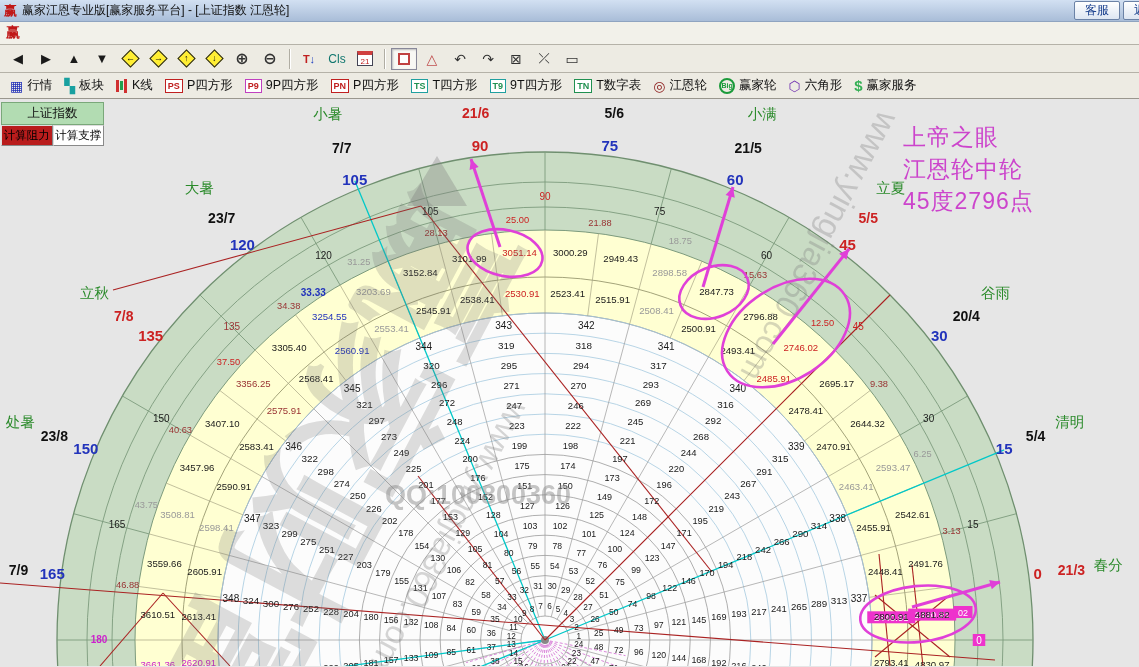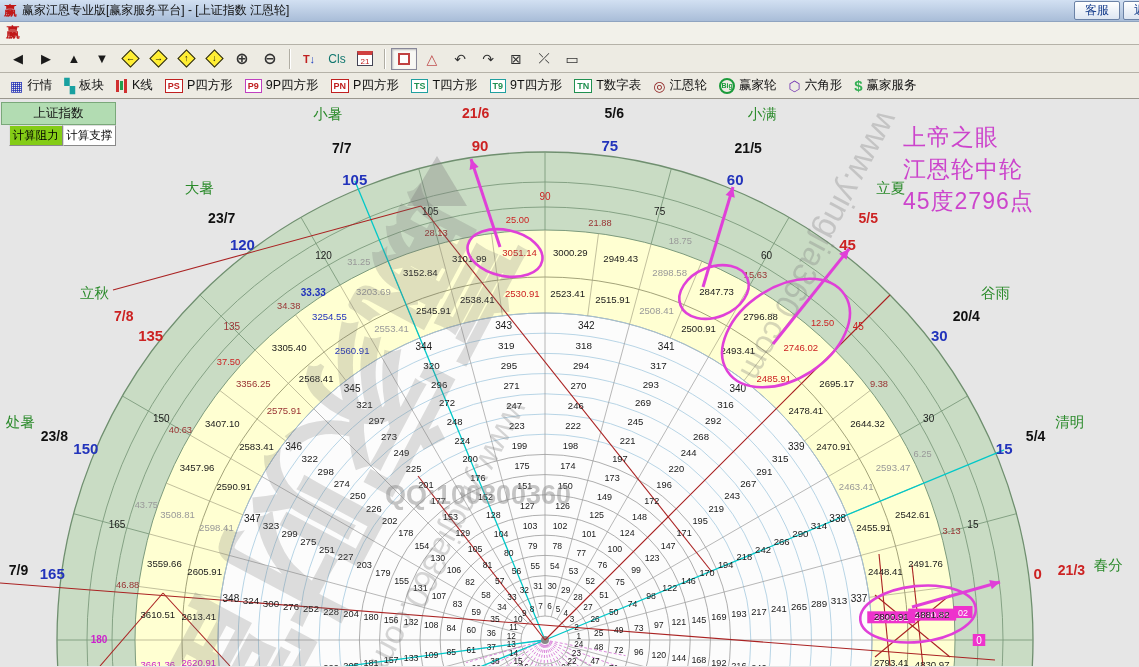--- a/index.html
+++ b/index.html
@@ -63,30 +63,30 @@
   .hex-ico { color:#7030b0; font-size:14px; font-weight:bold; }
   .big-ico { width:16px;height:16px;border:2px solid #1a9a3a;border-radius:50%;
     color:#1a9a3a;font-size:7px;font-weight:bold;display:inline-flex;
     align-items:center;justify-content:center; }
   .dollar { color:#35b055; font-size:15px; font-weight:bold; }
 
   
   .main { position:relative; width:1139px; height:567px; background:#e6e6e6; }
   #wheel { position:absolute; left:0; top:0; }
 
-  .panel { position:absolute; left:1px; top:3px; width:115px; font-size:12px;
+  .panel { position:absolute; left:1px; top:3px; width:103px; font-size:12px;
     z-index:5; }
   .p-head { background:#b2dcb2; border:1px solid #7aa87a; text-align:center;
     color:#111; padding:2px 0; font-size:12.5px; }
   .p-row { background:#a8d8f8; border:1px solid #88b8d8; border-top:none;
     color:#d02020; padding:1.5px 1px; white-space:nowrap; overflow:hidden;
     font-size:11.5px; }
   .p-btns { display:flex; }
   .p-btns button { flex:1; font-size:11.5px; padding:2px 0; border:1px outset #ddd; }
-  .btn-blue  { background:#84cc16;margin-left:8px; }
+  .btn-blue  { background:#b91c1c; }
   .btn-green { background:#ffffff; }
 
   .annot { position:absolute; left:903px; top:22px; z-index:6;
     font-size:23px; font-weight:500; line-height:32px; letter-spacing:1px; }
 
   text { font-family:"Liberation Sans","DejaVu Sans",sans-serif; }
 </style>
 </head>
 <body>
 

